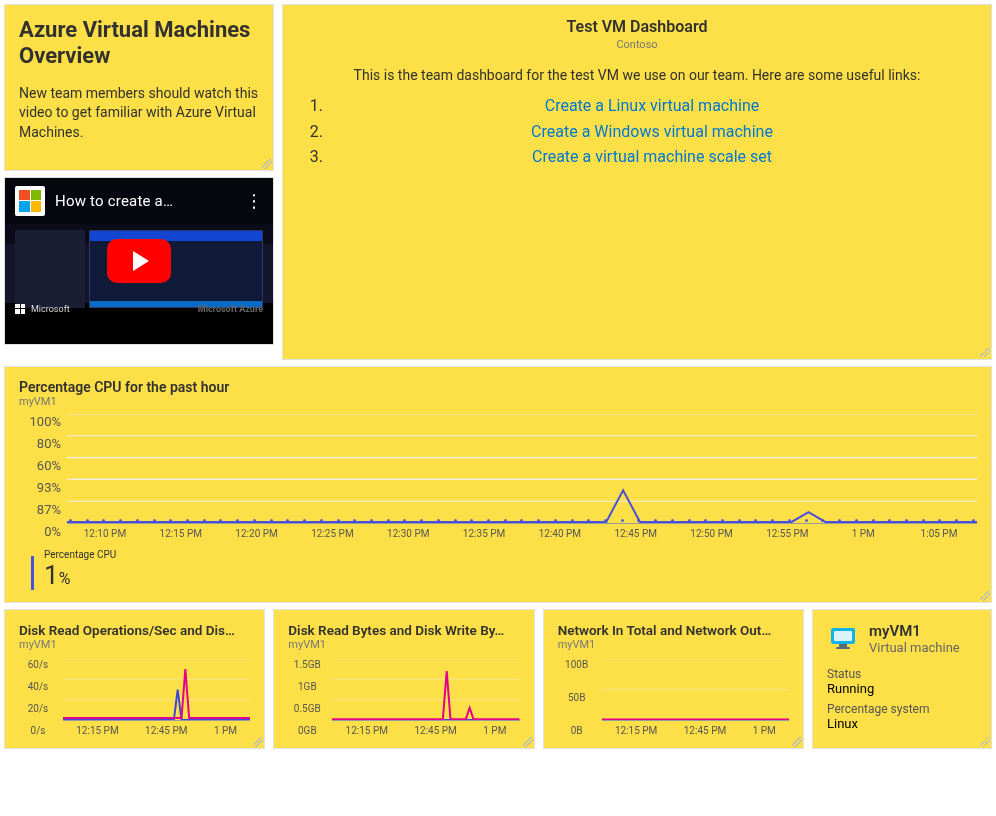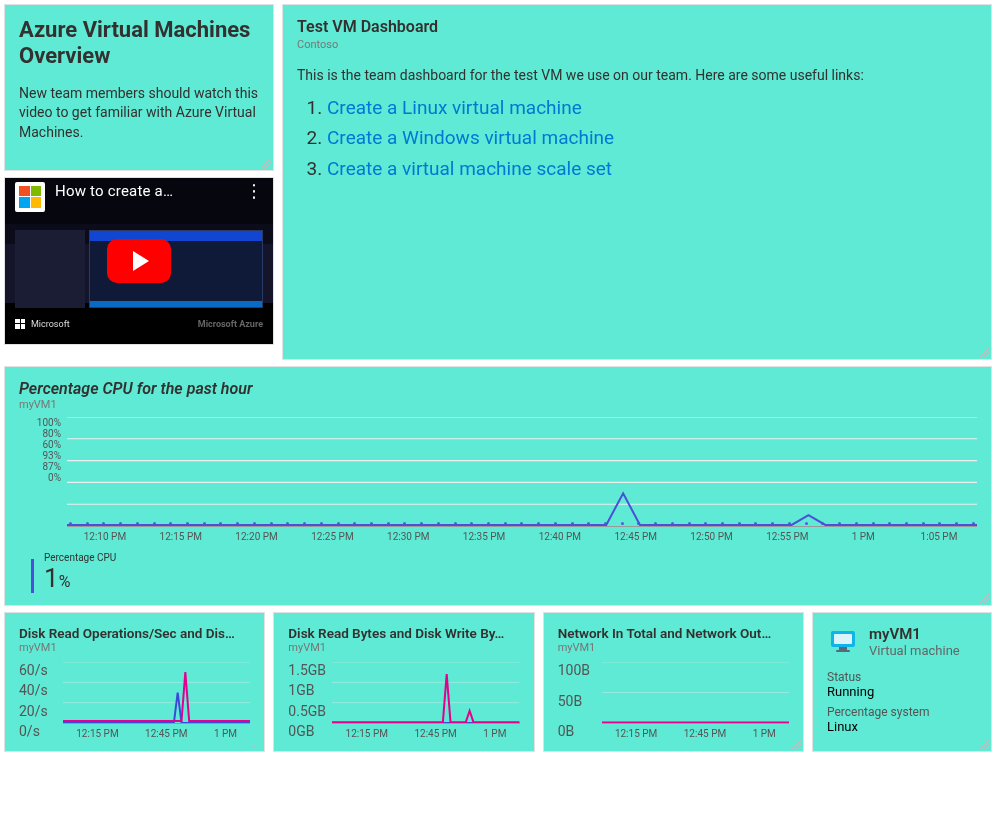--- a/index.html
+++ b/index.html
@@ -11,21 +11,21 @@
     padding: 4px;
     width: 996px;
   }
   .grid {
     display: grid;
     grid-template-columns: 270px 710px;
     grid-gap: 6px 8px;
   }
   .tile {
     border: 1px solid #e1e1e1;
-    background: #5eead4;
+    background: #fde047;
     position: relative;
     padding: 12px 14px;
   }
   .tile.resizable::after {
     content: "";
     position: absolute;
     right: 1px;
     bottom: 1px;
     width: 10px; height: 10px;
     background:
@@ -35,21 +35,21 @@
   .overview p { font-size: 14px; line-height: 1.4; }
   .video-tile { padding: 0; height: 168px; background:#000; }
   .video {
     width: 100%; height: 100%;
     position: relative;
     background: linear-gradient(#0b0b1a 0 40%, #14142b 40% 75%, #000 75%);
     overflow: hidden;
   }
   .video-topbar {
     position:absolute; left:0; right:0; top:0; height:46px;
-    display:flex; align-items:flex-start; padding:4px 10px;
+    display:flex; align-items:center; padding:4px 10px;
     background: rgba(0,0,0,0.4);
   }
   .vt-logo { width:30px; height:30px; background:#fff; display:grid; grid-template-columns:1fr 1fr; grid-template-rows:1fr 1fr; gap:1px; padding:4px; border-radius:2px;}
   .vt-logo span:nth-child(1){background:#f25022;}
   .vt-logo span:nth-child(2){background:#7fba00;}
   .vt-logo span:nth-child(3){background:#00a4ef;}
   .vt-logo span:nth-child(4){background:#ffb900;}
   .vt-title { color:#fff; font-size:15px; margin-left:10px; letter-spacing:.2px; white-space:nowrap; overflow:hidden; text-overflow:ellipsis; max-width:150px;}
   .vt-more { margin-left:auto; color:#fff; font-size:18px; line-height:1; }
   .play-button {
@@ -61,60 +61,60 @@
   .video-presentation {
     position:absolute; left:10px; top:52px; right:10px; height:78px;
     display:flex; gap:4px;
   }
   .vp-people { flex:0 0 70px; background:#1a1d33; }
   .vp-screen { flex:1; background:#0f1a38; border:1px solid #2a3a66; position:relative;}
   .vp-screen::before{content:"";position:absolute;left:0;right:0;top:0;height:10px;background:#1246d2;}
   .vp-screen::after{content:"";position:absolute;left:0;right:0;bottom:0;height:6px;background:#0a6bc7;}
   .video-footer {
     position:absolute; left:0; right:0; bottom:0; height:40px;
-    display:flex; align-items:center; justify-content:space-between;
+    display:flex; align-items:flex-start; justify-content:space-between;
     padding:0 10px;
   }
   .vf-ms { display:flex; align-items:center; gap:6px;}
   .vf-ms-sq { width:10px; height:10px; display:grid; grid-template-columns:1fr 1fr; grid-template-rows:1fr 1fr; gap:1px;}
   .vf-ms-sq span{background:#fff;}
   .vf-text { color:#ddd; font-size:9px; }
   .vf-azure { color:#666; font-size:9px;font-weight:bold; }
 
   .dash-tile h2 { font-size:16px; font-weight:600; margin-bottom:2px;}
   .dash-tile .sub { font-size:11px; color:#777; margin-bottom:16px;}
   .dash-tile p { font-size:14px; margin-bottom:10px;}
-  .dash-tile ol { margin-left:30px; font-size:19px; line-height:1.6;}
+  .dash-tile ol { margin-left:30px; font-size:16px; line-height:1.6;}
   .dash-tile a { color:#0078d4; text-decoration:none;}
-  .dash-tile { min-height: 356px; grid-row: span 2;}
+  .dash-tile { min-height: 356px; grid-row: span 2; text-align: center;}
 
   .full-row { grid-column: 1 / span 2; }
-  .chart-title { font-size:16px; font-weight:600;font-style:italic;}
+  .chart-title { font-size:14px; font-weight:600;}
   .chart-sub { font-size:11px; color:#777; margin-bottom:6px;}
   .chart-body { display:flex; }
-  .y-axis { width:48px; font-size:10px; color:#555; display:flex; flex-direction:column; text-align:right; padding-right:6px;}
+  .y-axis { width:48px; font-size:13px; color:#555; display:flex; flex-direction:column; justify-content:space-between; text-align:right; padding-right:6px;}
   .plot-wrap { flex:1; }
   .plot { width:100%; height:110px; border-bottom:1px solid #999; position:relative;}
   .x-axis { display:flex; justify-content:space-between; font-size:10px; color:#555; padding:4px 0 0 0;}
   .x-axis span { flex:1; text-align:center; white-space:nowrap;}
   .metric-row { display:flex; align-items:flex-end; gap:10px; margin-top:10px; padding-left:12px;}
   .metric-bar { width:3px; height:34px; background:#4a50d8;}
   .metric-label { font-size:10px; color:#333;}
   .metric-value { font-size:26px; font-weight:400;}
   .metric-value .unit { font-size:16px;}
 
   .bottom-row {
     grid-column: 1 / span 2;
     display:grid;
     grid-template-columns: repeat(3, 1fr) 180px;
     gap:8px;
   }
   .small-chart-title { font-size:13.5px; font-weight:600; white-space:nowrap; overflow:hidden; text-overflow:ellipsis;}
   .small-plot { width:100%; height:62px; border-bottom:1px solid #999; position:relative;}
-  .small-y { width:44px; font-size:14px; color:#555; display:flex; flex-direction:column; justify-content:space-between; text-align:left; padding-right:6px;}
+  .small-y { width:44px; font-size:10px; color:#555; display:flex; flex-direction:column; justify-content:space-between; text-align:center; padding-right:6px;}
   .small-x { display:flex; justify-content:space-around; font-size:10px; color:#555; padding-top:4px;}
   .small-chart-body { display:flex; margin-top:8px;}
 
   .vm-tile .vm-header { display:flex; gap:10px; align-items:center; margin-bottom:12px;}
   .vm-icon-wrap { width:32px; height:32px; display:flex; align-items:center; justify-content:center;}
   .vm-tile h3 { font-size:15px; font-weight:600;}
   .vm-tile .vm-type { font-size:13px; color:#666;}
   .vm-tile .prop-label { font-size:12px; color:#555; margin-top:6px;}
   .vm-tile .prop-value { font-size:13px; color:#000;}
 

